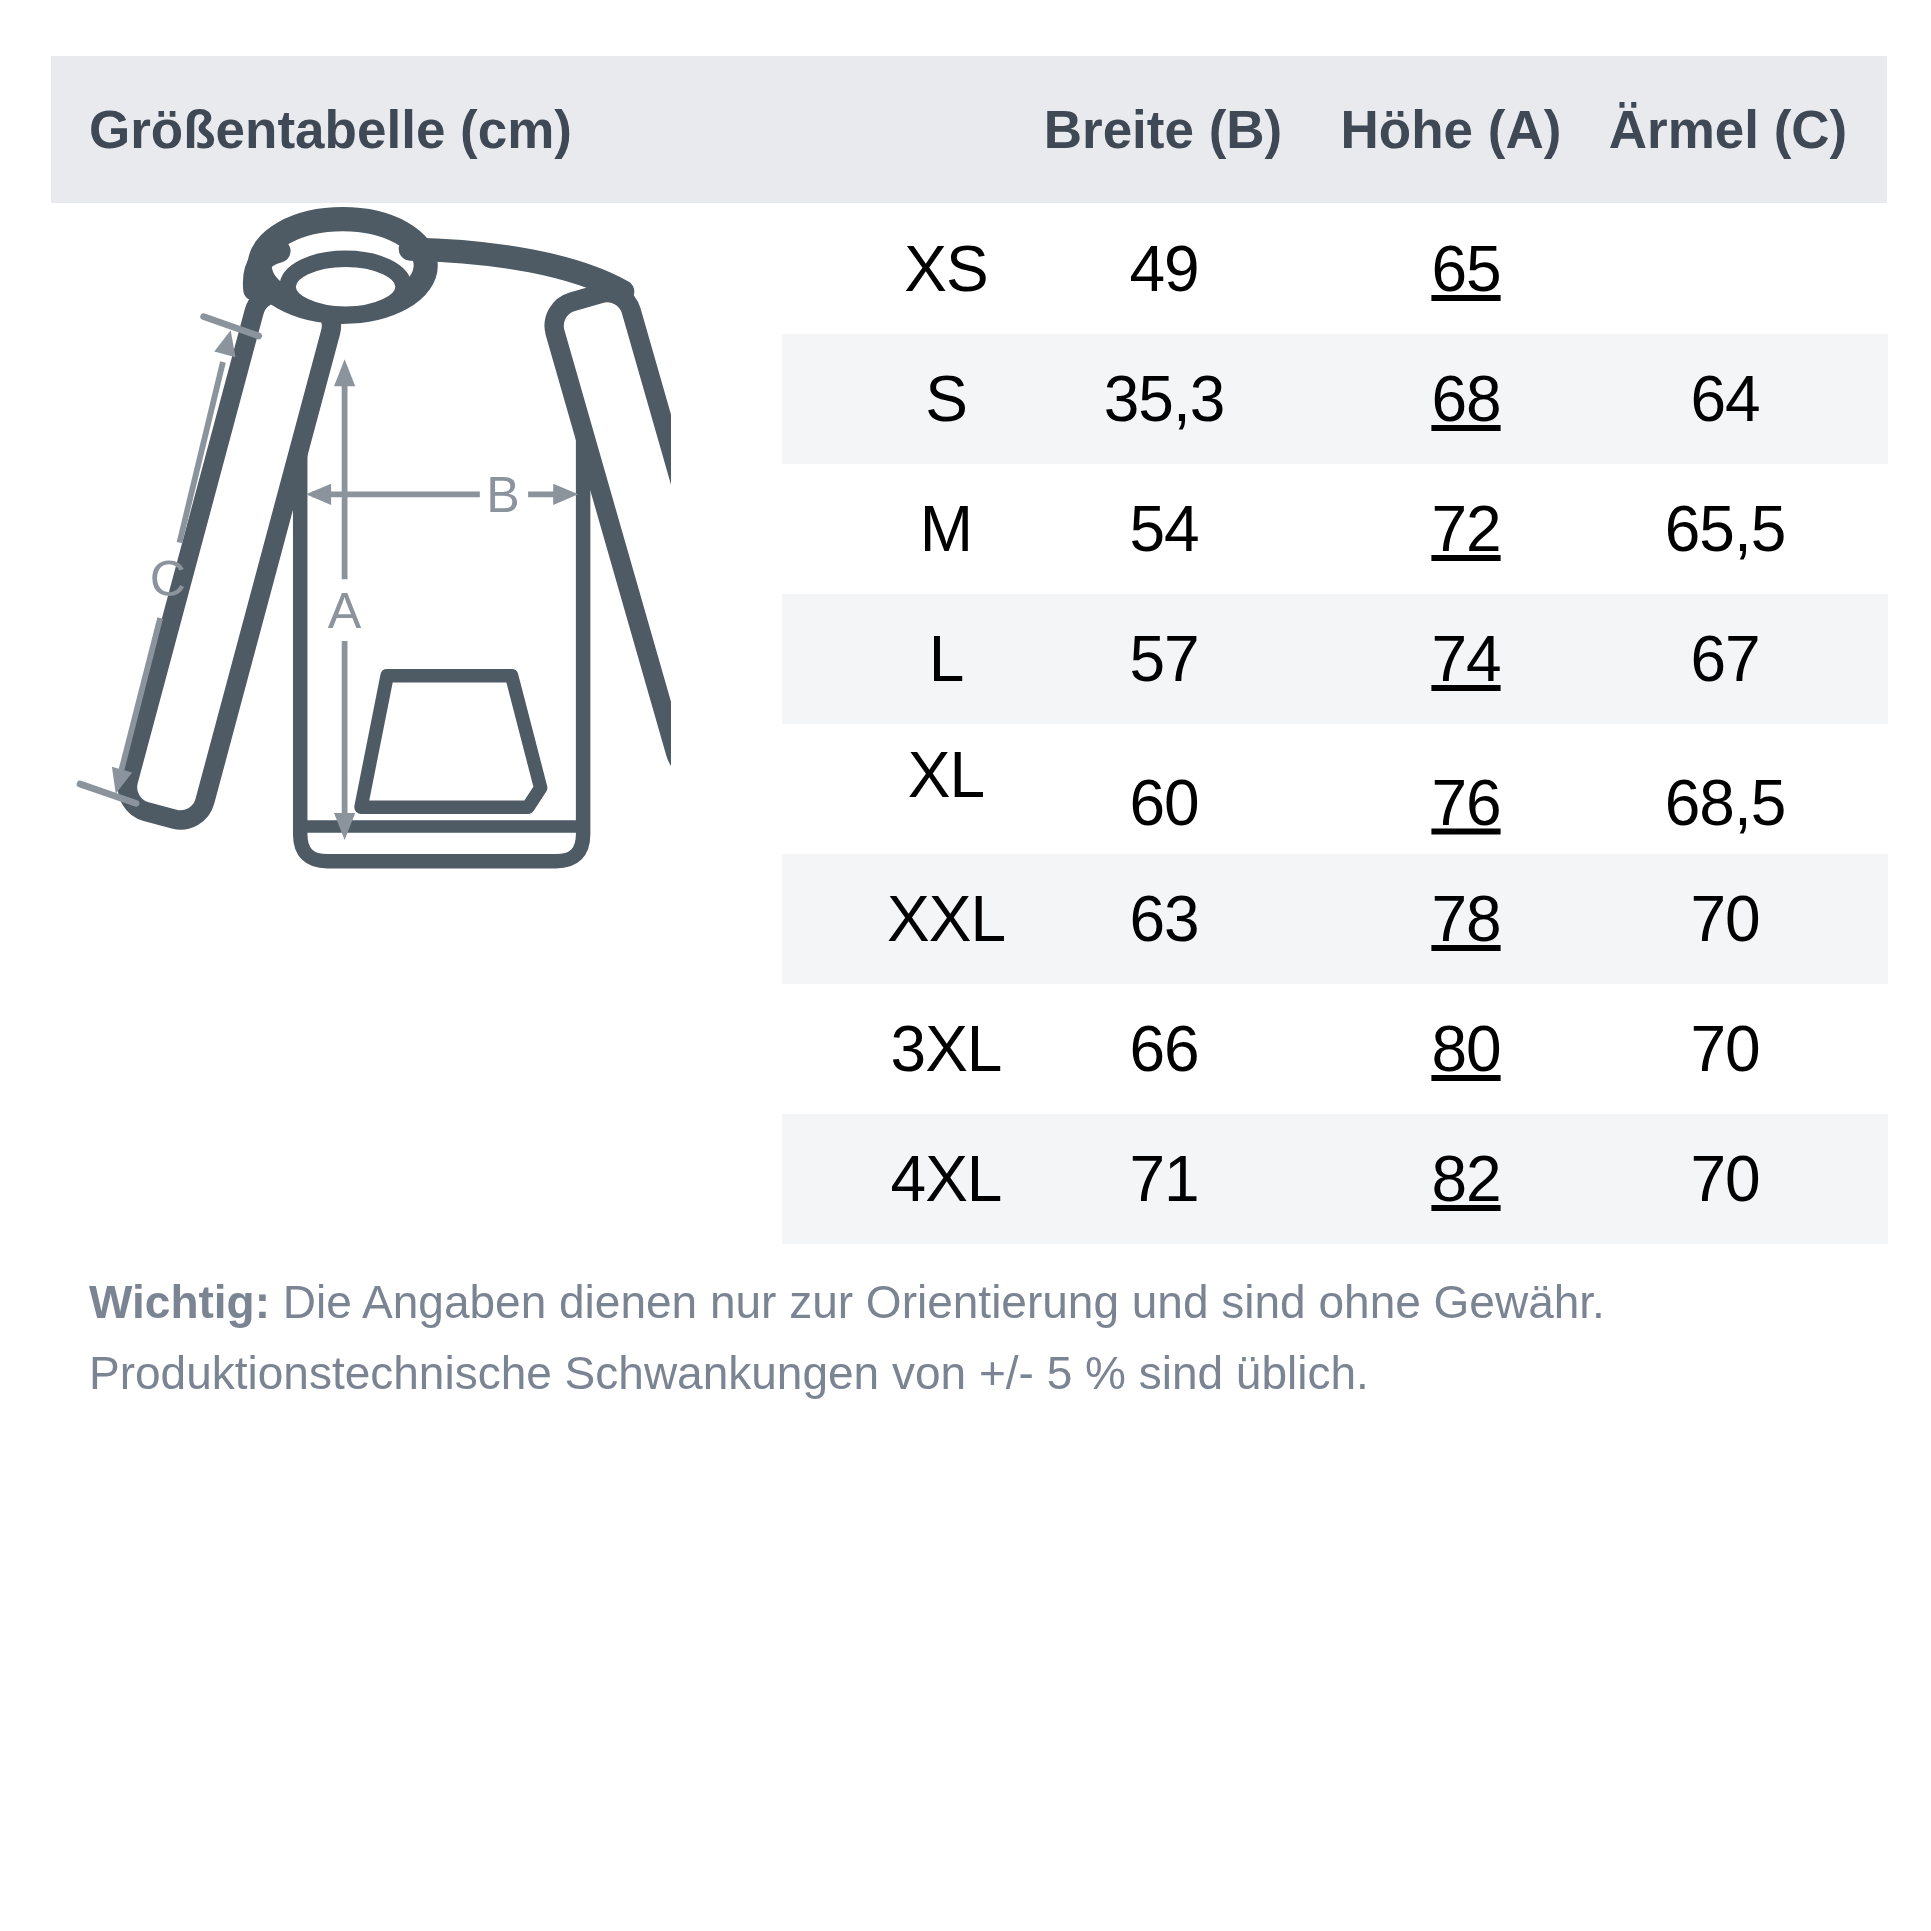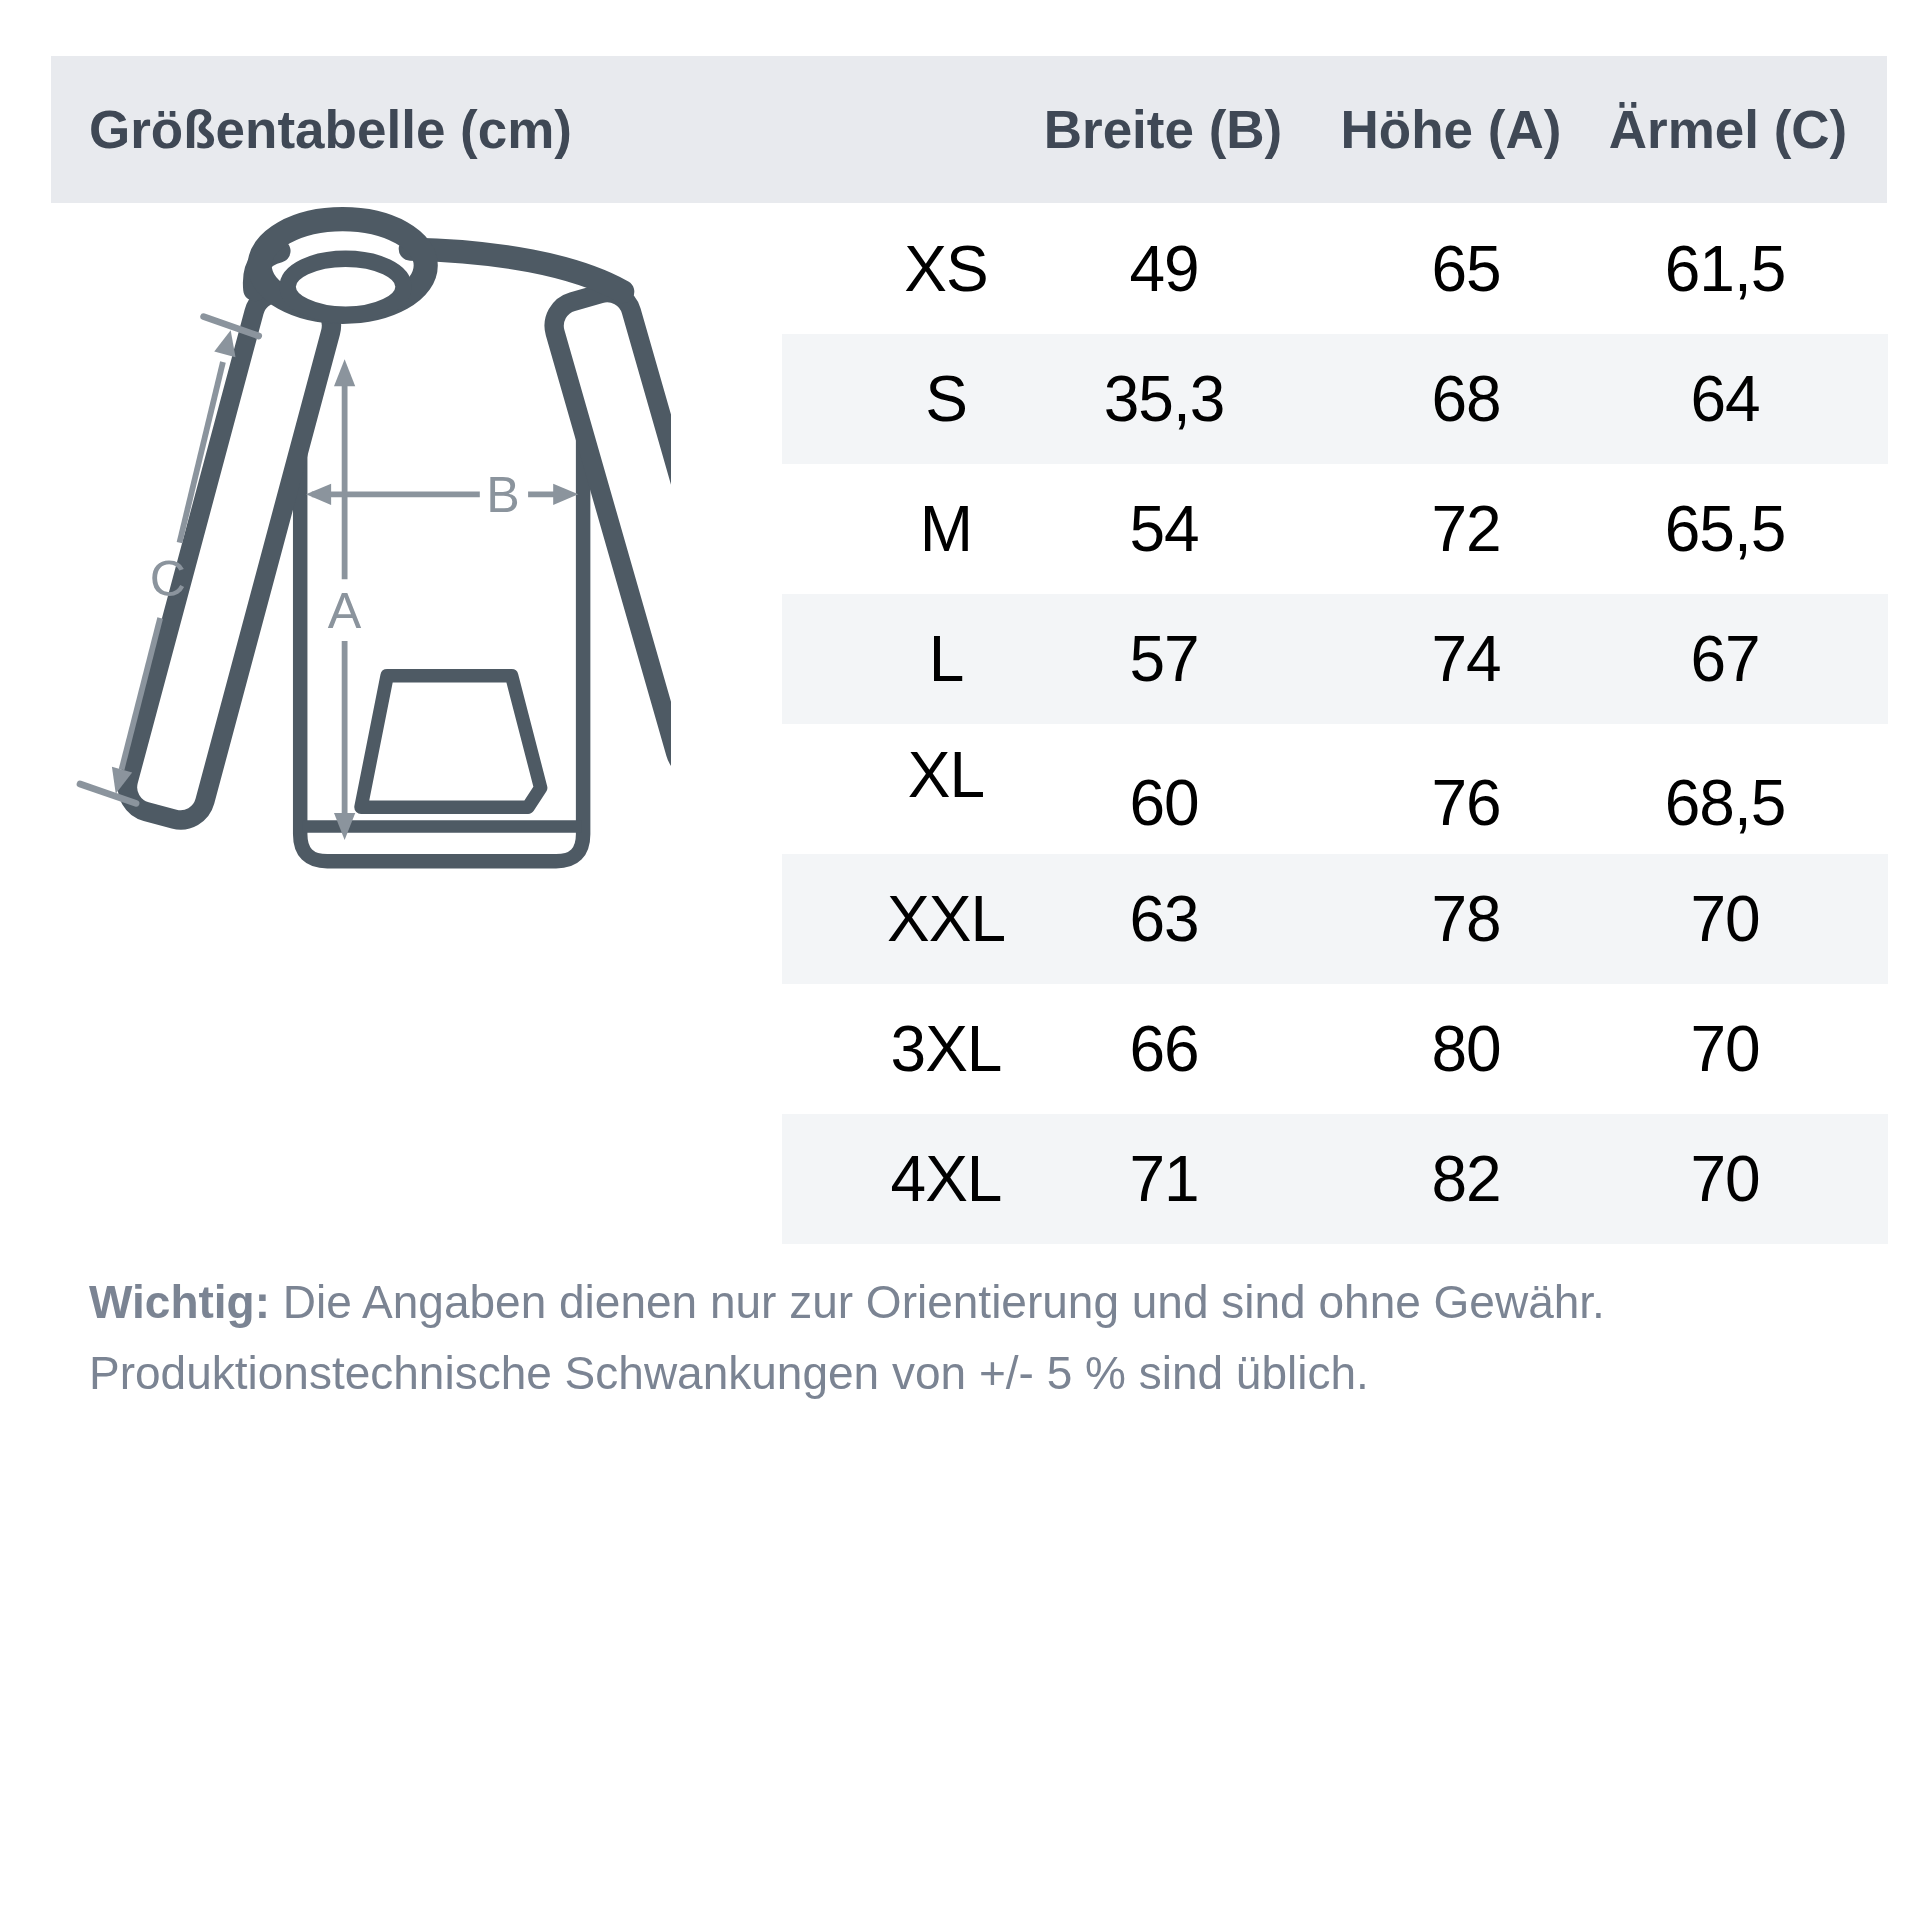--- a/index.html
+++ b/index.html
@@ -32,21 +32,21 @@
   }
   .trow{position:relative;height:130px;}
   .trow.stripe{background:#f3f5f7;}
   .cell{
     position:absolute;top:0;height:130px;line-height:130px;
     font-size:64px;color:#000000;letter-spacing:-1px;white-space:nowrap;
     transform:translateX(-50%);
   }
   .cell.size  {left:164px;}
   .cell.breite{left:382px;}
-  .cell.hoehe {left:684px;}
+  .cell.hoehe {left:684px;text-decoration:underline;}
   .cell.aermel{left:943px;}
   
   .trow.quirk .cell.size{transform:translate(-50%,-14.5px);}
   .trow.quirk .cell.breite,
   .trow.quirk .cell.hoehe,
   .trow.quirk .cell.aermel{transform:translate(-50%,13.5px);}
 
   
   .hoodie{position:absolute;left:53px;top:193px;}
 
@@ -121,21 +121,20 @@
     <text x="466" y="330">B</text>
     <text x="119" y="417">C</text>
   </g>
 </svg>
 
 <div class="rows">
     <div class="trow">
       <div class="cell size">XS</div>
       <div class="cell breite">49</div>
       <div class="cell hoehe">65</div>
-      <div class="cell aermel">61,5</div>
     </div>
     <div class="trow stripe">
       <div class="cell size">S</div>
       <div class="cell breite">35,3</div>
       <div class="cell hoehe">68</div>
       <div class="cell aermel">64</div>
     </div>
     <div class="trow">
       <div class="cell size">M</div>
       <div class="cell breite">54</div>

